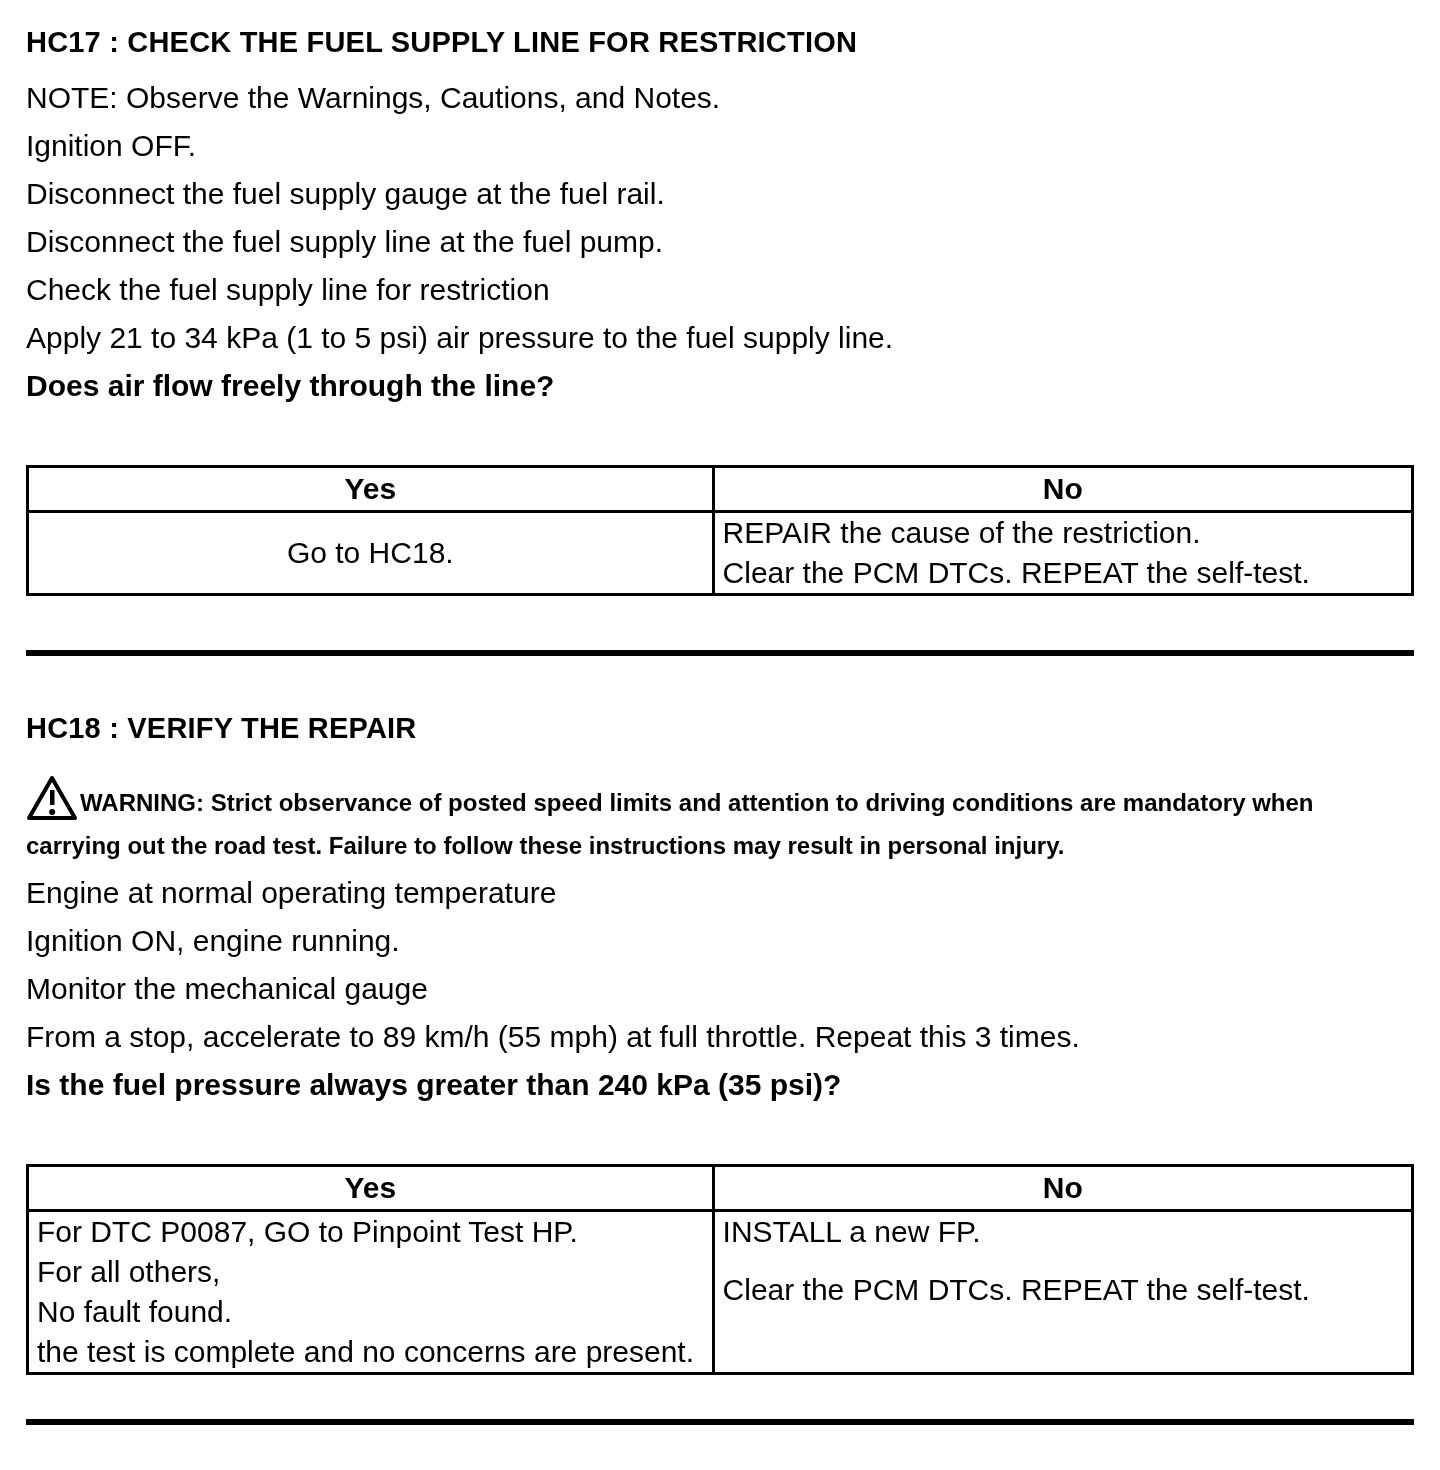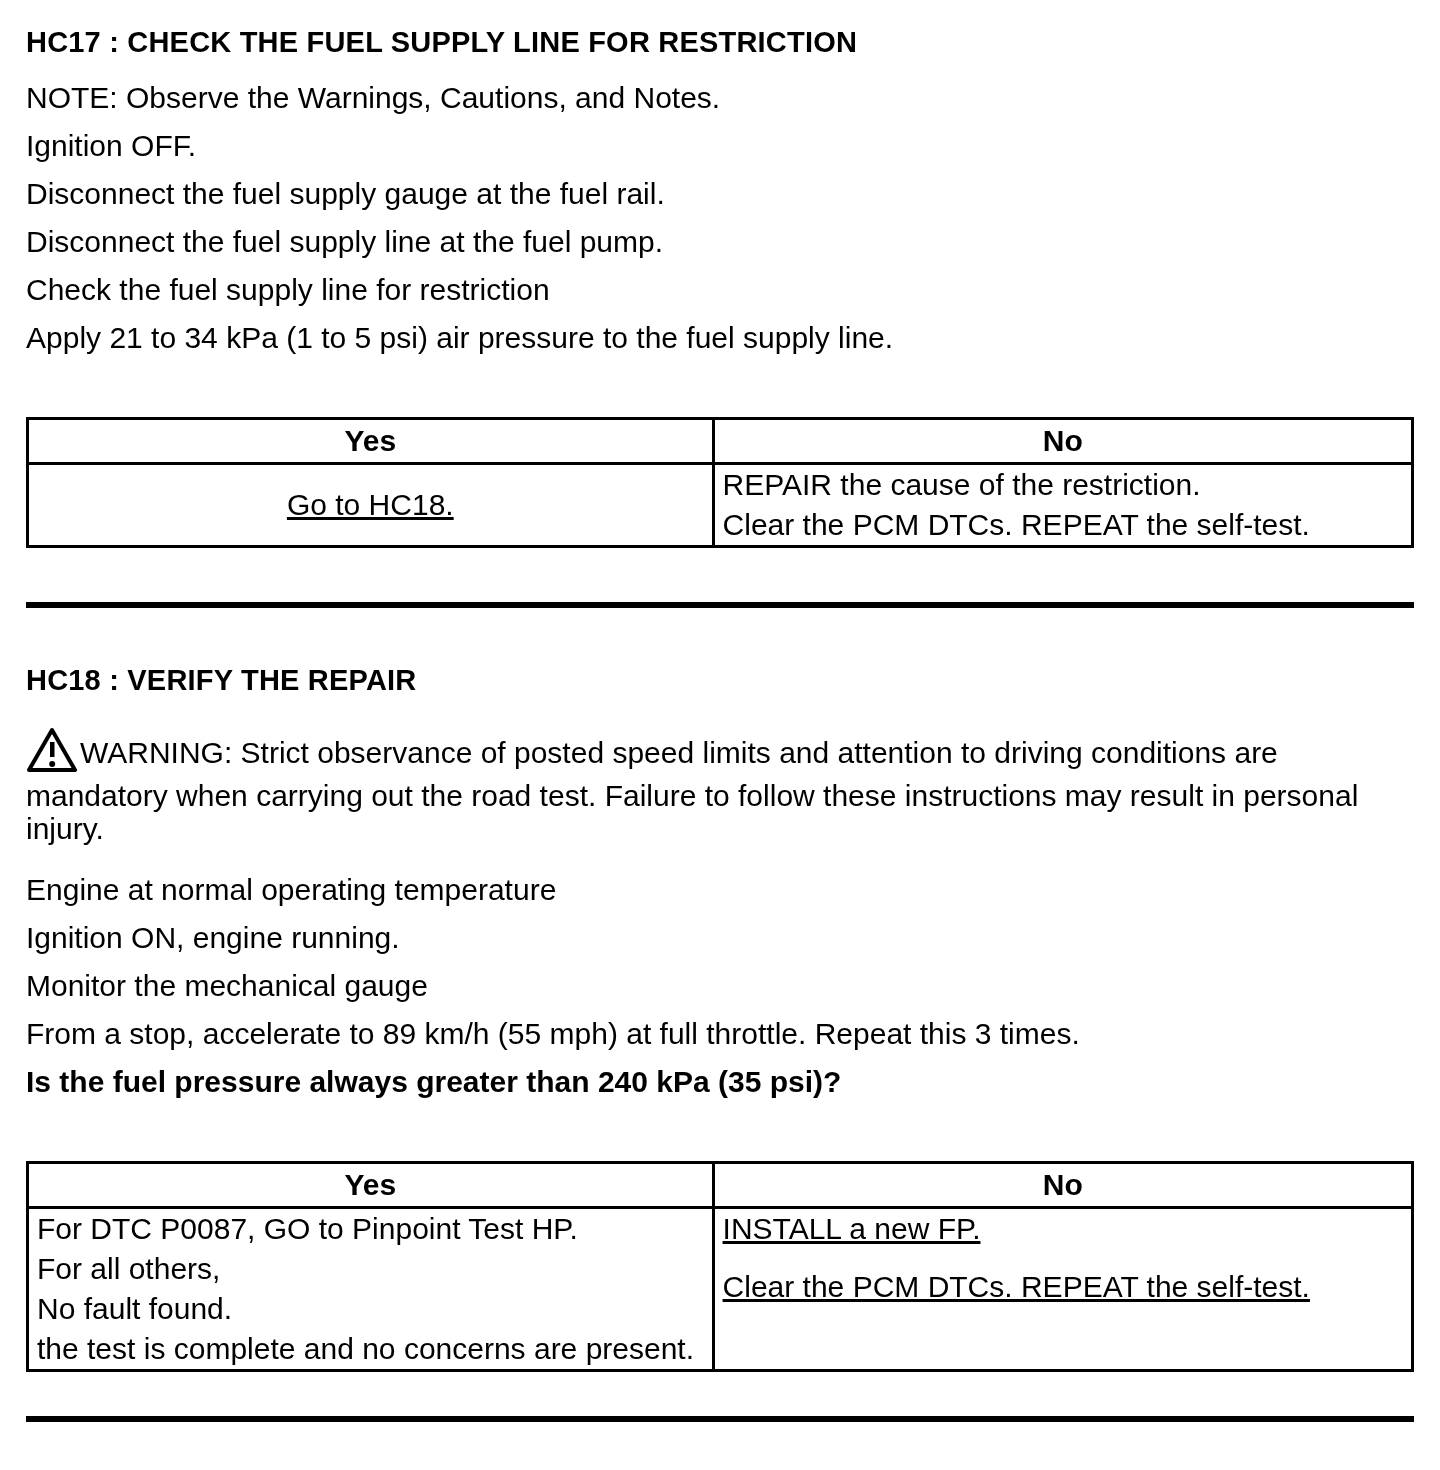--- a/index.html
+++ b/index.html
@@ -34,39 +34,39 @@
     border: 3px solid #000;
     font-size: 30px;
     vertical-align: top;
     padding: 0;
   }
   .results-table th {
     text-align: center;
     font-weight: bold;
     padding: 4px 6px;
   }
-  td.center-cell { text-align: center; vertical-align: middle; text-decoration: underline; }
+  td.center-cell { text-align: center; vertical-align: middle; }
   .cell-line { padding: 2px 8px; line-height: 36px; }
   .gap-top { margin-top: 18px; }
-  .pad-top { padding-top: 24px; text-decoration: underline; }
+  .pad-top { padding-top: 24px; }
   .pad-bottom { padding-bottom: 10px; }
 
   .divider {
     border: none;
     height: 6px;
     background: #000;
     margin: 54px 0 56px 0;
   }
   .bottom-divider { margin: 44px 0 10px 0; }
 
   .warning-para {
-    font-size: 30px;
-    font-weight: normal;
+    font-size: 24px;
+    font-weight: bold;
     line-height: 33px;
-    margin: 30px 0 28px 0;
+    margin: 30px 0 14px 0;
   }
   .warning-icon {
     display: inline-block;
     vertical-align: -10px;
     margin-right: 2px;
   }
 </style>
 </head>
 <body>
 
@@ -74,20 +74,21 @@
 
   <div>
     <div class="section-heading">HC17 : CHECK THE FUEL SUPPLY LINE FOR RESTRICTION</div>
 
     <div class="body-line">NOTE: Observe the Warnings, Cautions, and Notes.</div>
     <div class="body-line">Ignition OFF.</div>
     <div class="body-line">Disconnect the fuel supply gauge at the fuel rail.</div>
     <div class="body-line">Disconnect the fuel supply line at the fuel pump.</div>
     <div class="body-line">Check the fuel supply line for restriction</div>
     <div class="body-line">Apply 21 to 34 kPa (1 to 5 psi) air pressure to the fuel supply line.</div>
+    <div class="body-line question">Does air flow freely through the line?</div>
 
     <table class="results-table">
       <colgroup>
           <col style="width:49.5%">
           <col>
         </colgroup>
       <tbody>
           <tr>
         <th>Yes</th>
         <th>No</th>

